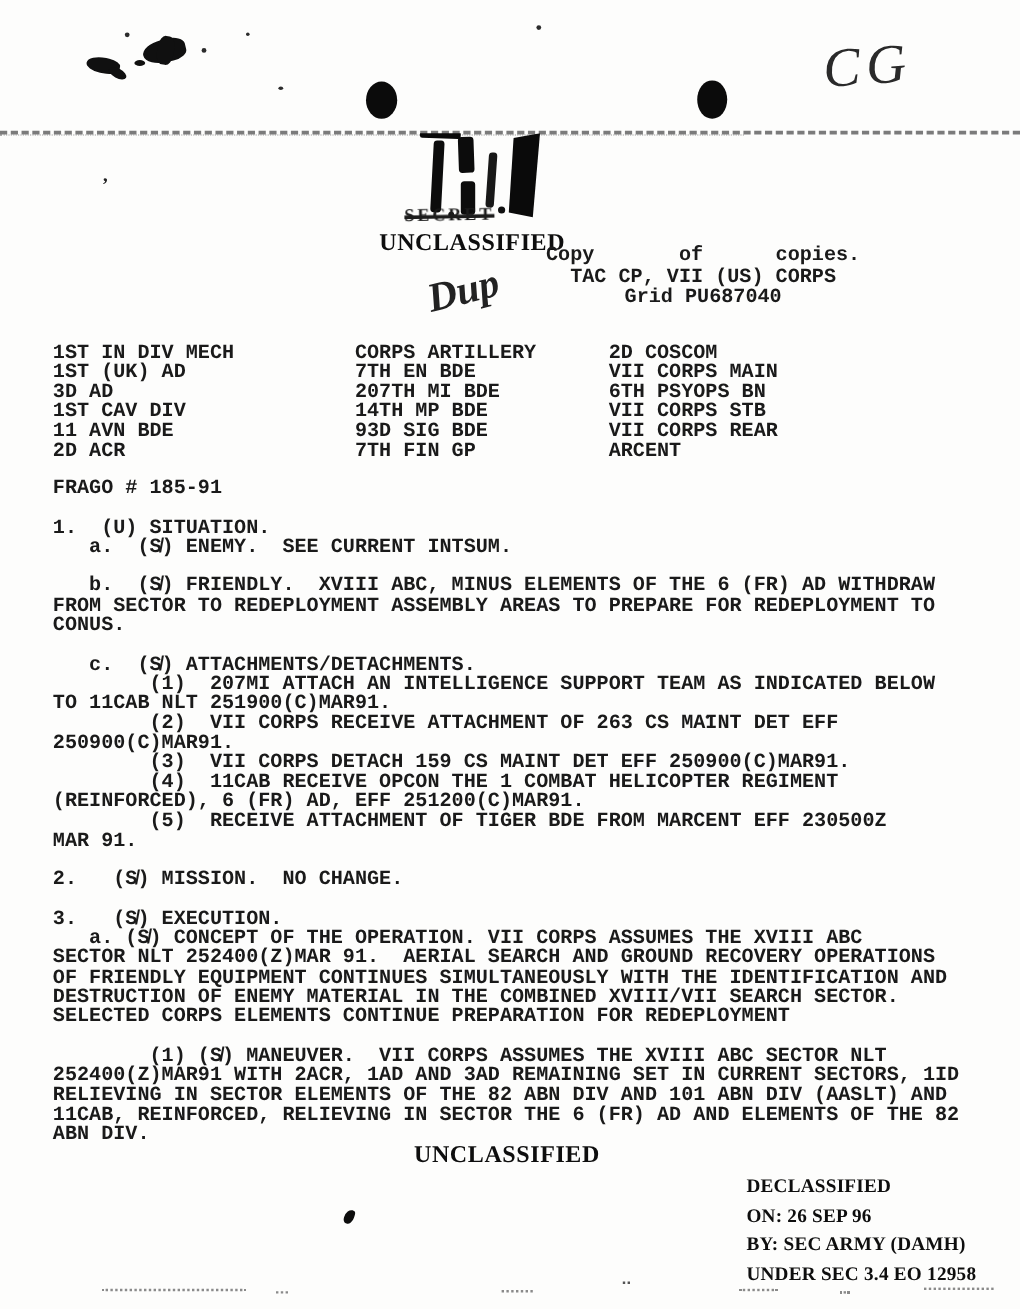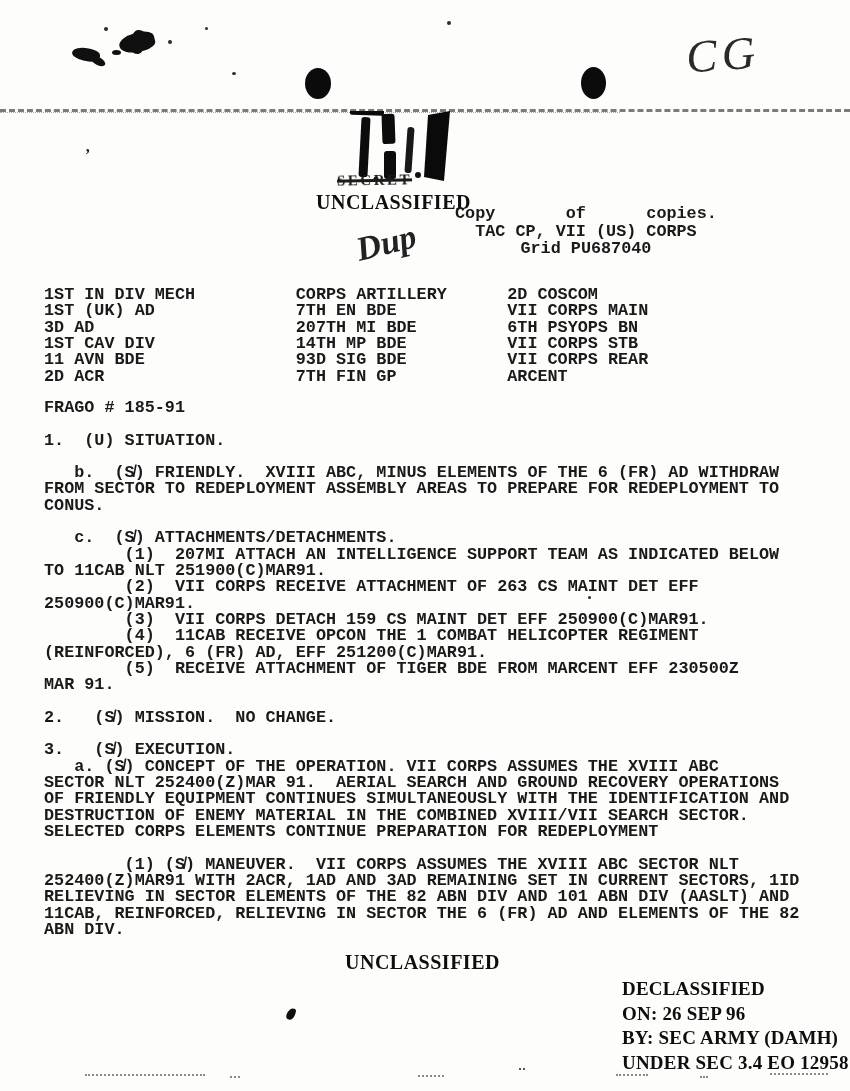--- a/index.html
+++ b/index.html
@@ -7,21 +7,21 @@
         font-family:"Liberation Sans",sans-serif;color:#1a1a1a;}
   .mono{font-family:"Liberation Mono","DejaVu Sans Mono",monospace;font-weight:700;color:#1a1a1a;}
   .mline{white-space:pre;font-size:16.8px;line-height:16.32px;min-height:16.32px;}
   .textflow{position:absolute;left:44px;top:287px;}
   .bodyflow{margin-top:15px;}
   .hdrblock{position:absolute;left:455px;top:205px;}
   .hdrblock .mline{line-height:17.5px;min-height:17.5px;text-align:center;}
   .serifstamp{font-family:"Liberation Serif","DejaVu Serif",serif;font-weight:700;color:#0e0e0e;}
   .unclass-top{position:absolute;left:316px;top:191px;font-size:20px;letter-spacing:.5px;}
   .unclass-bottom{position:absolute;left:345px;top:951px;font-size:20px;letter-spacing:.5px;}
-  .declass{position:absolute;left:622px;top:977px;font-size:19px;line-height:24.6px;letter-spacing:.2px;}
+  .declass{position:absolute;left:622px;top:977px;font-size:16px;line-height:24.6px;letter-spacing:.2px;}
   .secret{position:absolute;left:337px;top:172px;font-size:15px;letter-spacing:2.5px;color:#1c1c1c;
           text-decoration:line-through;text-decoration-thickness:3px;transform:rotate(-1deg);filter:blur(.3px);}
   .cg{position:absolute;left:686px;top:28px;font-family:"Liberation Serif",serif;font-style:italic;
       font-weight:400;font-size:46px;color:#2a2a2a;transform:rotate(-4deg);letter-spacing:5px;}
   .dup{position:absolute;left:356px;top:224px;font-family:"Liberation Serif",serif;font-style:italic;
        font-weight:700;font-size:34px;color:#222;transform:rotate(-14deg);}
   .dashrule{position:absolute;left:0;top:109px;width:850px;height:0;border-top:3px dashed #4a4a4a;opacity:.72;}
   .dashrule2{position:absolute;left:0;top:112px;width:620px;height:0;border-top:1px dotted #777;opacity:.6;}
   .dot{position:absolute;background:#0b0b0b;border-radius:50%;}
   .blob{position:absolute;background:#101010;}
@@ -89,20 +89,21 @@
       <div class="mline">1ST (UK) AD              7TH EN BDE           VII CORPS MAIN</div>
       <div class="mline">3D AD                    207TH MI BDE         6TH PSYOPS BN</div>
       <div class="mline">1ST CAV DIV              14TH MP BDE          VII CORPS STB</div>
       <div class="mline">11 AVN BDE               93D SIG BDE          VII CORPS REAR</div>
       <div class="mline">2D ACR                   7TH FIN GP           ARCENT</div>
     </div>
     <div class="bodyflow">
       <div class="mline">FRAGO # 185-91</div>
       <div class="mline"></div>
       <div class="mline">1.  (U) SITUATION.</div>
+      <div class="mline">   a.  (S̸) ENEMY.  SEE CURRENT INTSUM.</div>
       <div class="mline"></div>
       <div class="mline">   b.  (S̸) FRIENDLY.  XVIII ABC, MINUS ELEMENTS OF THE 6 (FR) AD WITHDRAW</div>
       <div class="mline">FROM SECTOR TO REDEPLOYMENT ASSEMBLY AREAS TO PREPARE FOR REDEPLOYMENT TO</div>
       <div class="mline">CONUS.</div>
       <div class="mline"></div>
       <div class="mline">   c.  (S̸) ATTACHMENTS/DETACHMENTS.</div>
       <div class="mline">        (1)  207MI ATTACH AN INTELLIGENCE SUPPORT TEAM AS INDICATED BELOW</div>
       <div class="mline">TO 11CAB NLT 251900(C)MAR91.</div>
       <div class="mline">        (2)  VII CORPS RECEIVE ATTACHMENT OF 263 CS MAINT DET EFF</div>
       <div class="mline">250900(C)MAR91.</div>

